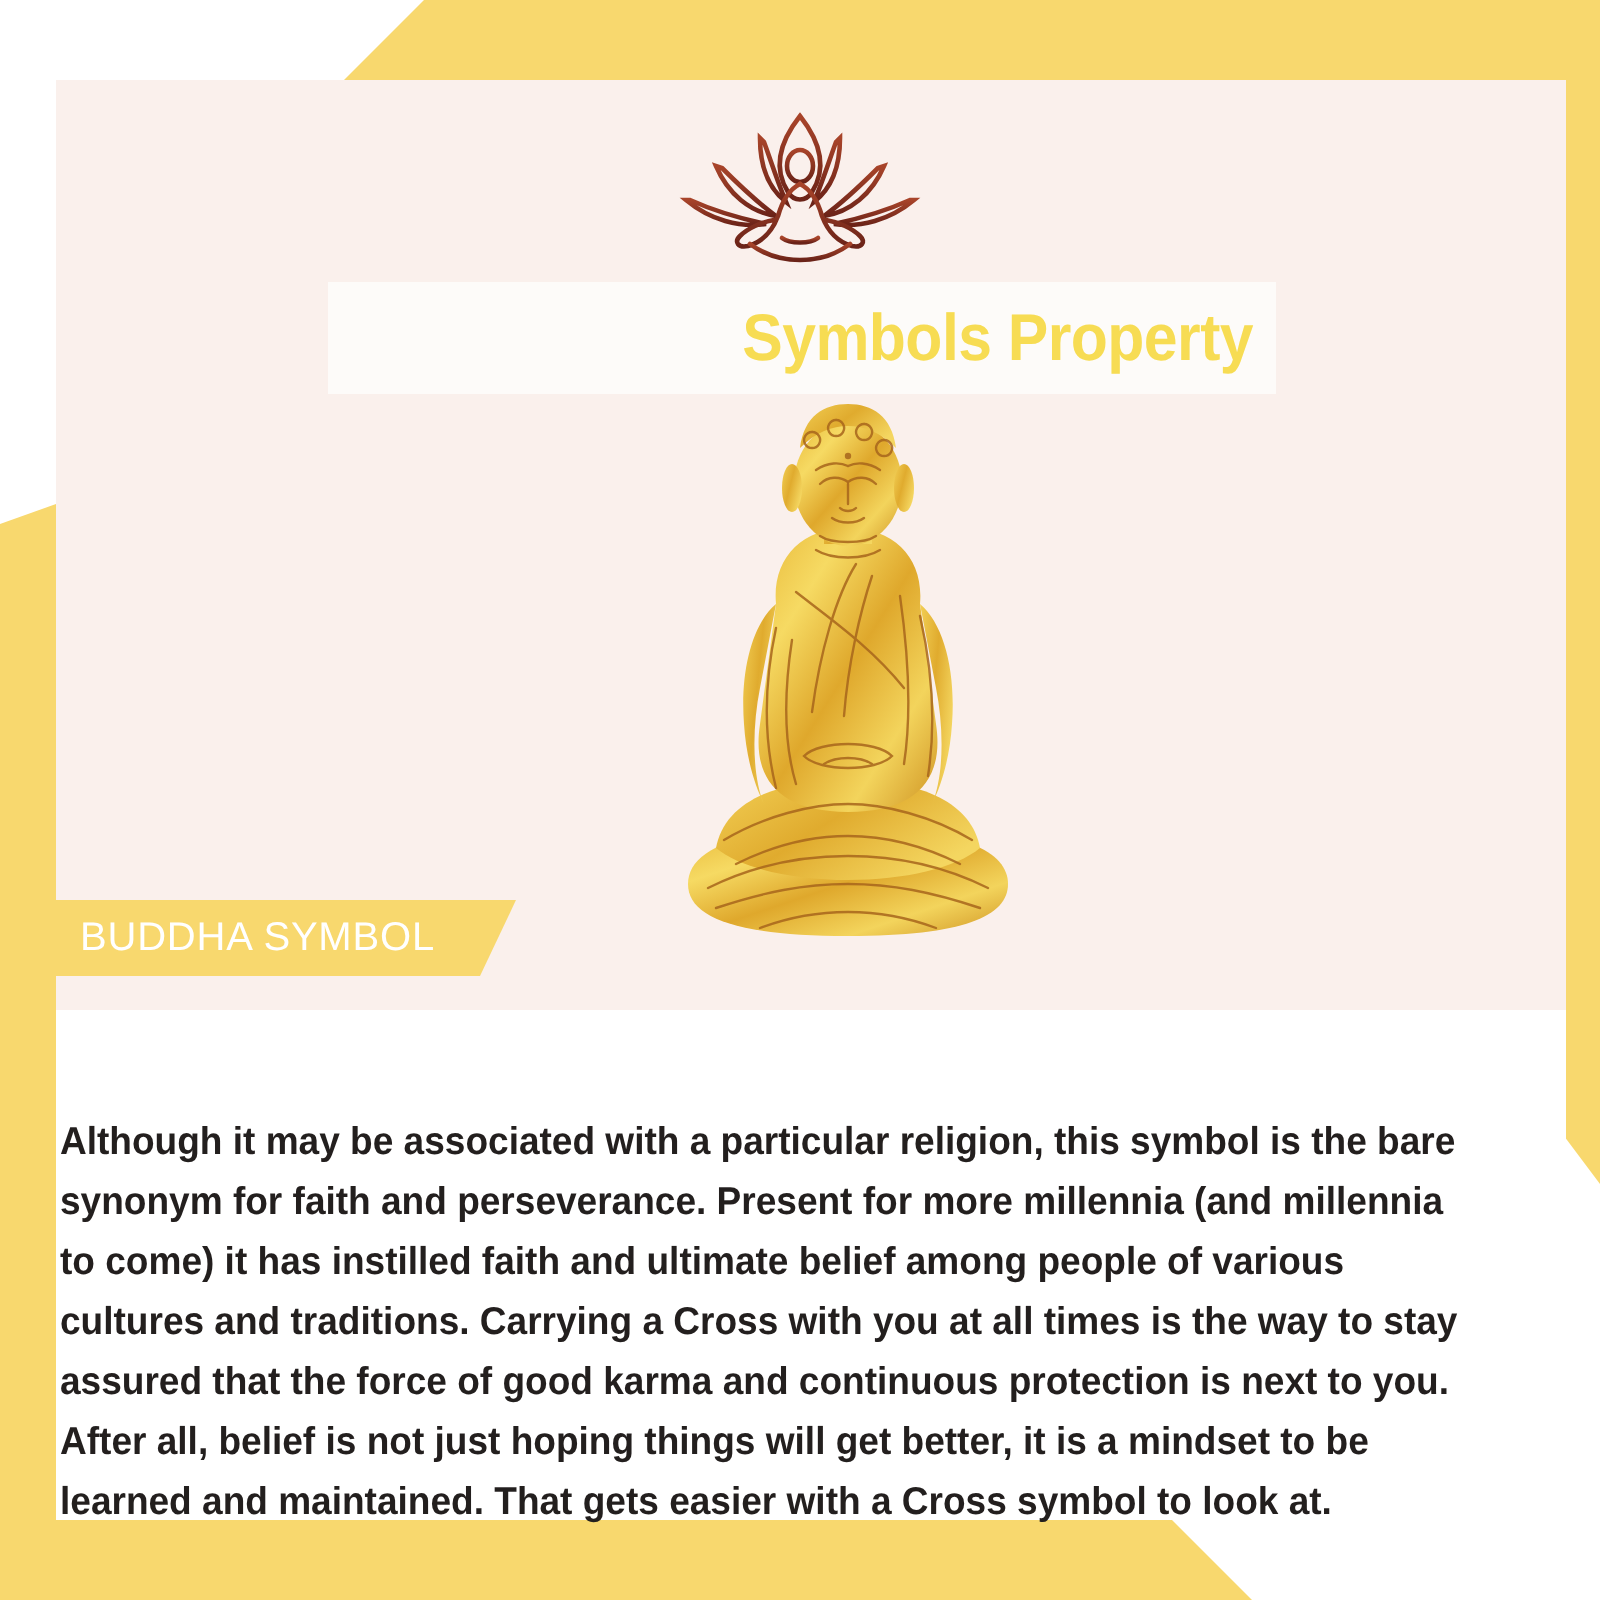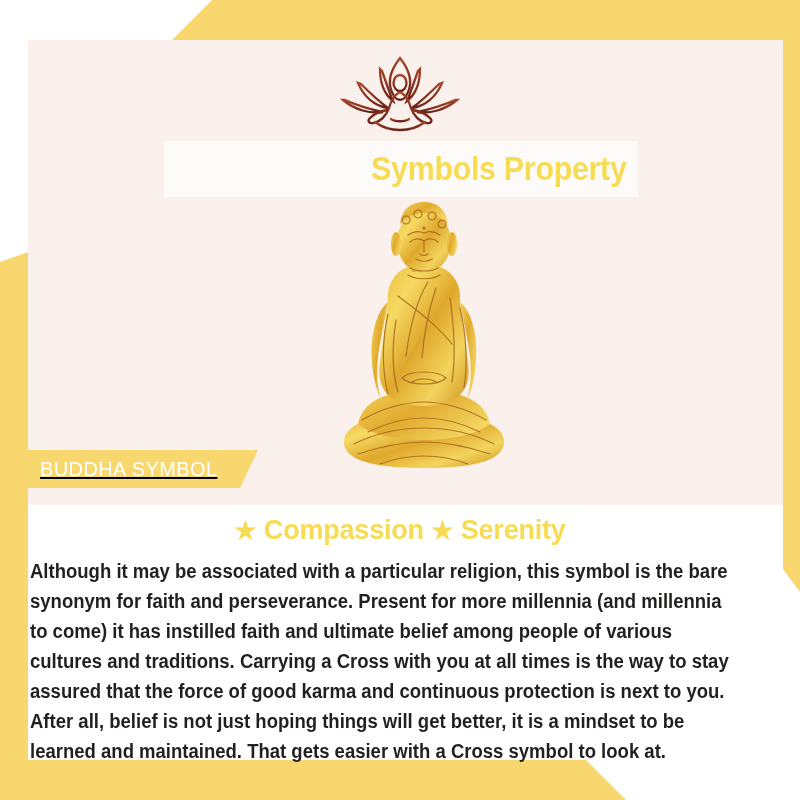--- a/index.html
+++ b/index.html
@@ -81,21 +81,21 @@
   }
   .buddha svg{ display:block; width:100%; height:100%; }
 
   
   .ribbon{
     position:absolute; left:18px; top:450px;
     height:38px; min-width:240px;
     background:#f8d86e;
     clip-path:polygon(0 0, 240px 0, 222px 38px, 0 38px);
     display:flex; align-items:center;
-    padding-left:22px; box-sizing:border-box;text-decoration:underline;
+    padding-left:22px; box-sizing:border-box;
   }
   .ribbon-text{
     color:#ffffff; font-size:20px; font-weight:400;
     letter-spacing:0.4px; white-space:nowrap;
   }
 
   
   .panel{
     position:absolute; left:28px; top:505px;
     width:755px; height:255px;
@@ -265,22 +265,16 @@
       </g>
     </svg>
   </div>
 
   <div class="ribbon">
     <span class="ribbon-text">BUDDHA SYMBOL</span>
   </div>
 
   <div class="panel"></div>
 
-  <div class="headline">
-    <span class="star">★</span>
-    <span>Compassion</span>
-    <span class="star">★</span>
-    <span>Serenity</span>
-  </div>
 
   <div class="body-copy">Although it may be associated with a particular religion, this symbol is the bare synonym for faith and perseverance. Present for more millennia (and millennia to come) it has instilled faith and ultimate belief among people of various cultures and traditions. Carrying a Cross with you at all times is the way to stay assured that the force of good karma and continuous protection is next to you. After all, belief is not just hoping things will get better, it is a mindset to be learned and maintained. That gets easier with a Cross symbol to look at.</div>
 
 </div>
 
 </body></html>

